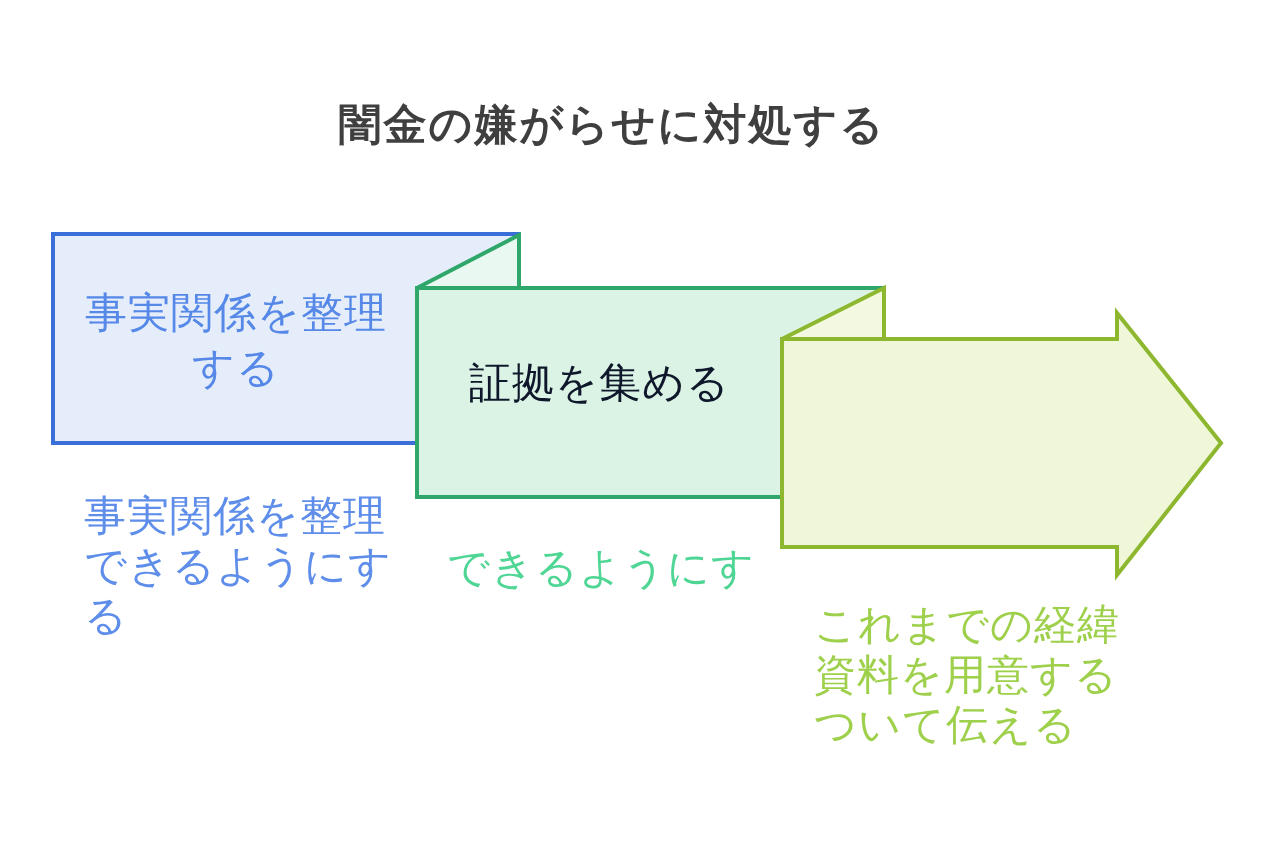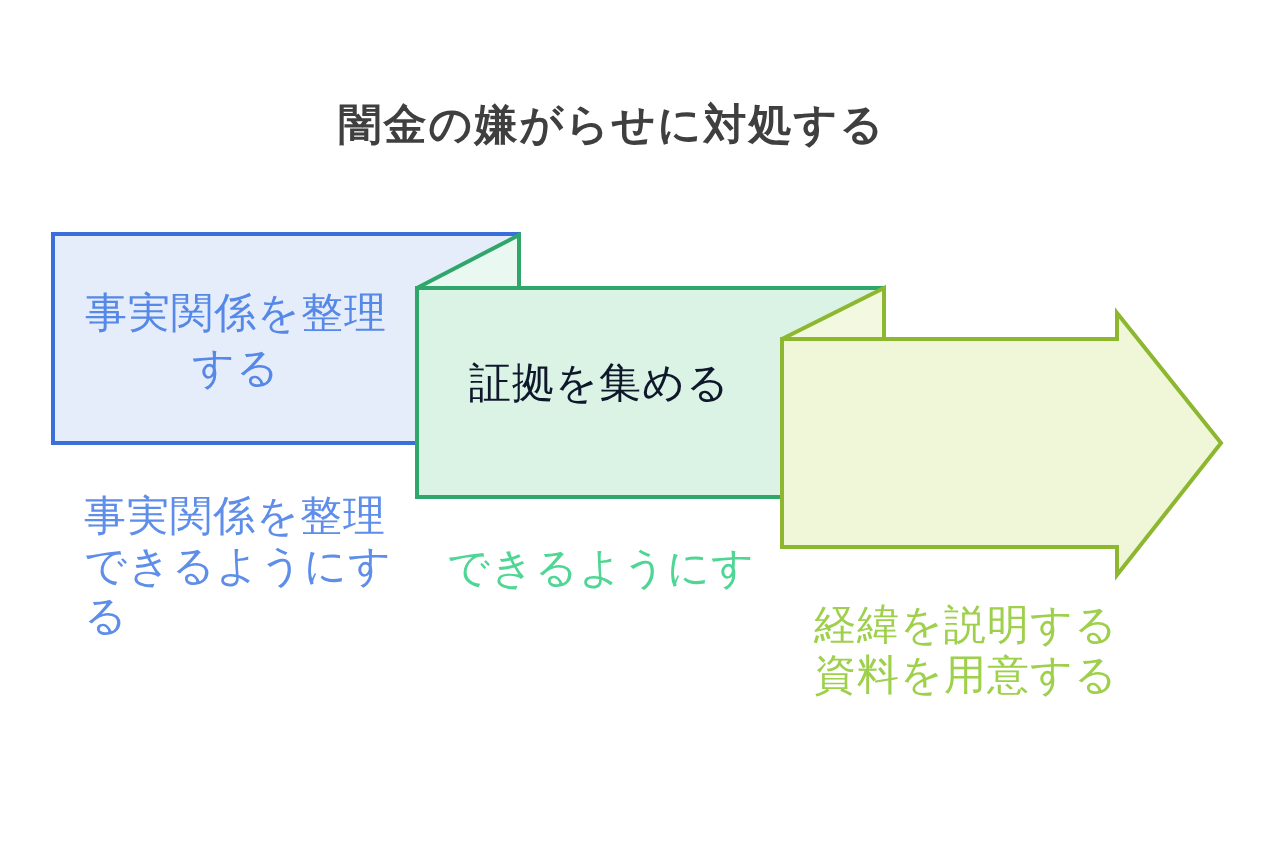--- a/index.html
+++ b/index.html
@@ -82,17 +82,18 @@
     <div>事実関係を整理</div>
     <div>できるようにす</div>
     <div>る</div>
   </div>
 
   <div class="step-desc step2-desc">
     <div>できるようにす</div>
   </div>
 
   <div class="step-desc step3-desc">
-    <div>経緯を説明する</div>
+    <div>これまでの経緯</div>
     <div>資料を用意する</div>
+    <div>ついて伝える</div>
   </div>
 
 </div>
 
 </body></html>

